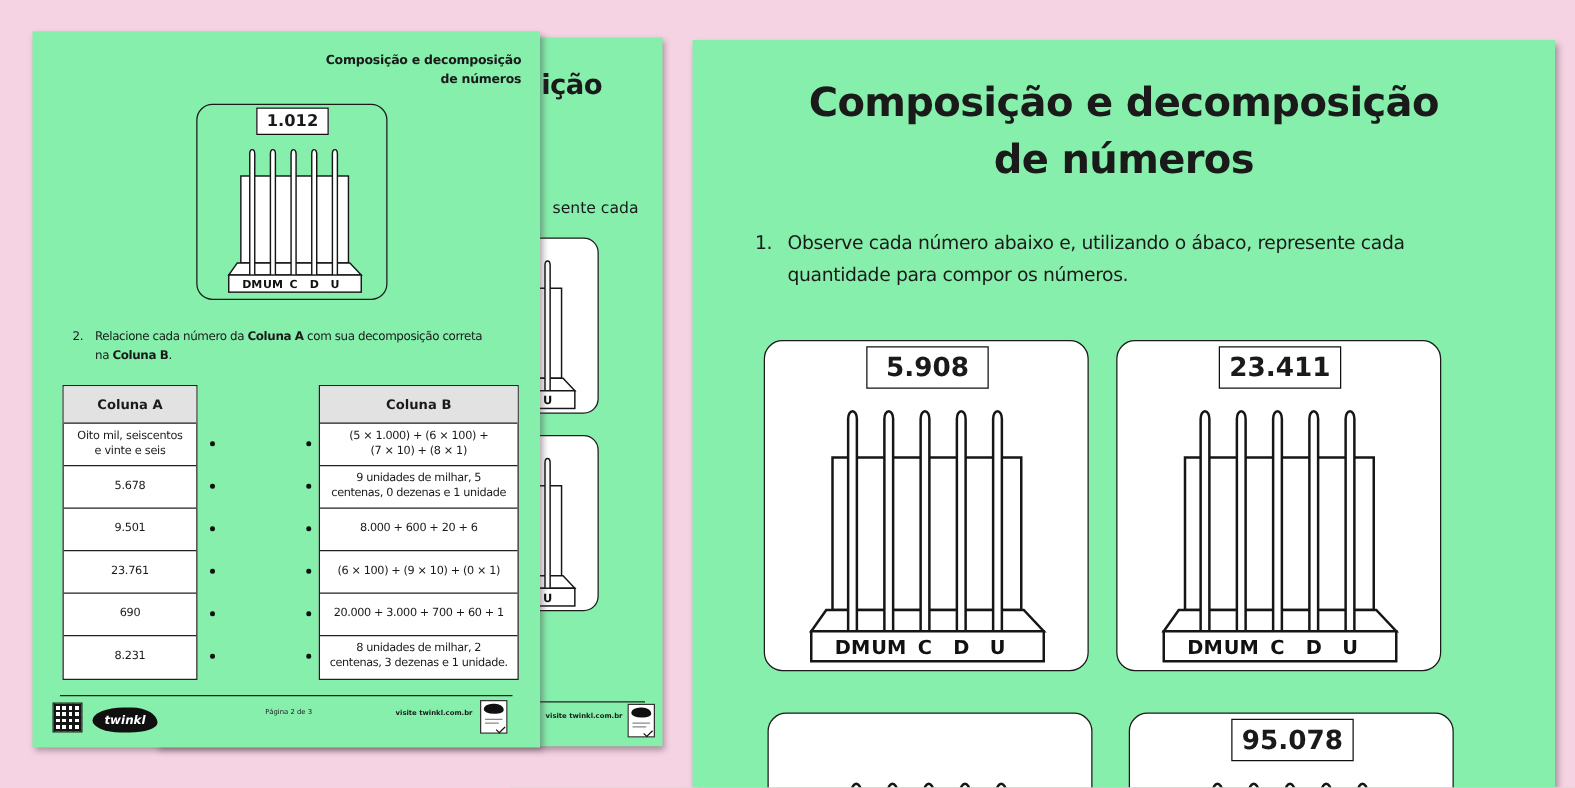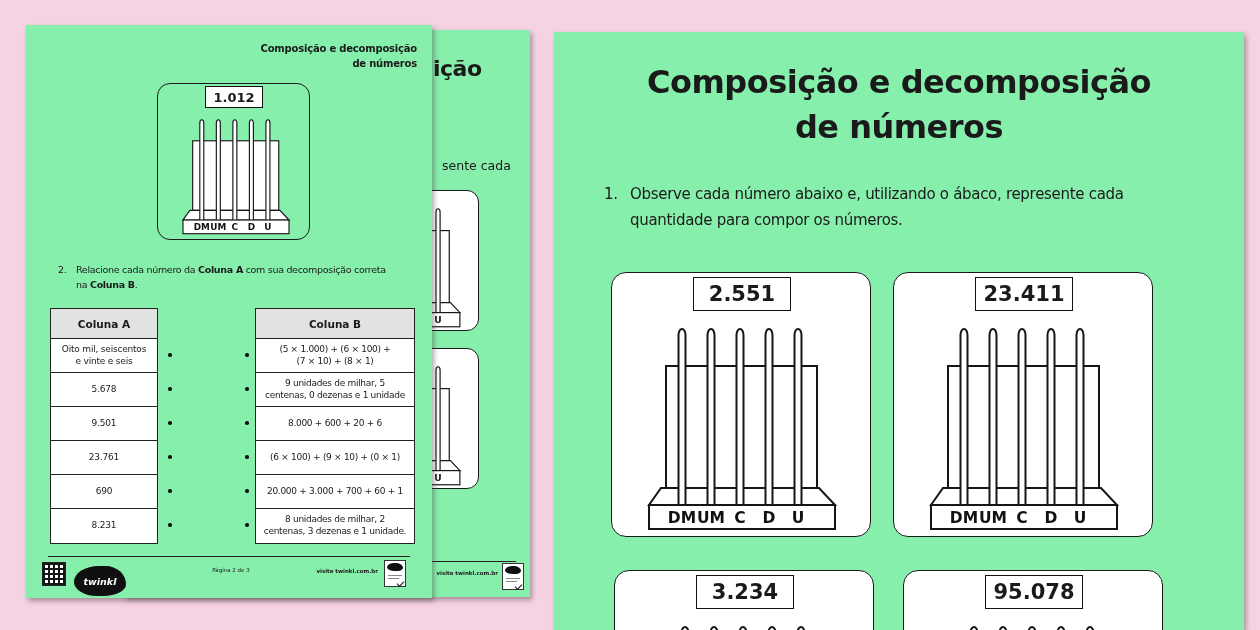--- a/index.html
+++ b/index.html
@@ -38,21 +38,21 @@
   .t-cell { height:34px; border-bottom:1.5px solid #222; display:flex; align-items:center; justify-content:center; text-align:center; font-size:9px; letter-spacing:-0.2px; line-height:1.3; white-space:pre-line; }
   #tableB .t-cell { letter-spacing:-0.3px; }
   .t-cell:last-child { border-bottom:none; }
   .dot { position:absolute; width:3.5px; height:3.5px; border-radius:50%; background:#111; }
   .footer-rule { position:absolute; left:22px; right:22px; top:531px; border-top:1.5px solid #222; }
   .qr { position:absolute; left:17px; top:538px; width:22px; height:22px;
         background-image:
           repeating-linear-gradient(0deg,#161616 0 2px,transparent 2px 5px),
           repeating-linear-gradient(90deg,#161616 0 2px,#fff 2px 5px);
         outline:1px solid #222; }
-  .twinkl-logo { position:absolute; left:48px; top:541px; width:52px; height:30px; background:#101010;
+  .twinkl-logo { position:absolute; left:48px; top:541px; width:52px; height:20px; background:#101010;
         border-radius:55% 45% 50% 50% / 60% 70% 45% 55%;
         color:#fff; font-style:italic; font-weight:bold; font-size:9.5px;
         display:flex; align-items:center; justify-content:center; }
   .page-label { position:absolute; left:150px; top:542px; width:110px; text-align:center; font-size:5.5px; }
   .visit-link { position:absolute; right:54px; top:543px; font-size:5.5px; font-weight:bold; }
   .badge { position:absolute; width:22px; height:27px; border:1px solid #333; background:#fff; }
   #page-left .badge { right:26px; top:535px; }
   #page-behind .badge { right:6px; top:533px; }
   .badge .blob { position:absolute; left:2px; top:2px; width:16px; height:8px; background:#101010; border-radius:50% 50% 45% 55%/60% 65% 40% 50%; }
   .badge .line { position:absolute; left:3px; height:1px; background:#888; }
@@ -219,21 +219,21 @@
       <div>de números</div>
     </div>
 
     <div class="q-row" id="q1">
       <span class="q-num">1.</span>
       <span class="q-text">Observe cada número abaixo e, utilizando o ábaco, represente cada
 quantidade para compor os números.</span>
     </div>
 
     <div class="card" id="card-0">
-      <div class="plate">2.551</div>
+      <div class="plate">5.908</div>
       <div class="abacus-slot">
           <svg viewBox="0 0 200 210" xmlns="http://www.w3.org/2000/svg">
             <rect x="24" y="45" width="151" height="122" fill="#fff" stroke="#161616" stroke-width="2"></rect>
             <polygon points="19,167 177,167 193,184 7,184" fill="#fff" stroke="#161616" stroke-width="2"></polygon>
             <path d="M 36.5 186 V 14 A 3.5 6 0 0 1 43.5 14 V 186" fill="#fff" stroke="#161616" stroke-width="2"></path>
             <path d="M 65.5 186 V 14 A 3.5 6 0 0 1 72.5 14 V 186" fill="#fff" stroke="#161616" stroke-width="2"></path>
             <path d="M 94.5 186 V 14 A 3.5 6 0 0 1 101.5 14 V 186" fill="#fff" stroke="#161616" stroke-width="2"></path>
             <path d="M 123.5 186 V 14 A 3.5 6 0 0 1 130.5 14 V 186" fill="#fff" stroke="#161616" stroke-width="2"></path>
             <path d="M 152.5 186 V 14 A 3.5 6 0 0 1 159.5 14 V 186" fill="#fff" stroke="#161616" stroke-width="2"></path>
             <rect x="7" y="184" width="186" height="24" fill="#fff" stroke="#161616" stroke-width="2"></rect>
@@ -259,21 +259,20 @@
             <rect x="7" y="184" width="186" height="24" fill="#fff" stroke="#161616" stroke-width="2"></rect>
             <text x="40" y="202" text-anchor="middle" font-size="15.5" font-weight="bold" fill="#111">DM</text>
             <text x="69" y="202" text-anchor="middle" font-size="15.5" font-weight="bold" fill="#111">UM</text>
             <text x="98" y="202" text-anchor="middle" font-size="15.5" font-weight="bold" fill="#111">C</text>
             <text x="127" y="202" text-anchor="middle" font-size="15.5" font-weight="bold" fill="#111">D</text>
             <text x="156" y="202" text-anchor="middle" font-size="15.5" font-weight="bold" fill="#111">U</text>
           </svg>
         </div>
     </div>
     <div class="card" id="card-2">
-      <div class="plate">3.234</div>
       <div class="abacus-slot">
           <svg viewBox="0 0 200 210" xmlns="http://www.w3.org/2000/svg">
             <rect x="24" y="45" width="151" height="122" fill="#fff" stroke="#161616" stroke-width="2"></rect>
             <polygon points="19,167 177,167 193,184 7,184" fill="#fff" stroke="#161616" stroke-width="2"></polygon>
             <path d="M 36.5 186 V 14 A 3.5 6 0 0 1 43.5 14 V 186" fill="#fff" stroke="#161616" stroke-width="2"></path>
             <path d="M 65.5 186 V 14 A 3.5 6 0 0 1 72.5 14 V 186" fill="#fff" stroke="#161616" stroke-width="2"></path>
             <path d="M 94.5 186 V 14 A 3.5 6 0 0 1 101.5 14 V 186" fill="#fff" stroke="#161616" stroke-width="2"></path>
             <path d="M 123.5 186 V 14 A 3.5 6 0 0 1 130.5 14 V 186" fill="#fff" stroke="#161616" stroke-width="2"></path>
             <path d="M 152.5 186 V 14 A 3.5 6 0 0 1 159.5 14 V 186" fill="#fff" stroke="#161616" stroke-width="2"></path>
             <rect x="7" y="184" width="186" height="24" fill="#fff" stroke="#161616" stroke-width="2"></rect>

